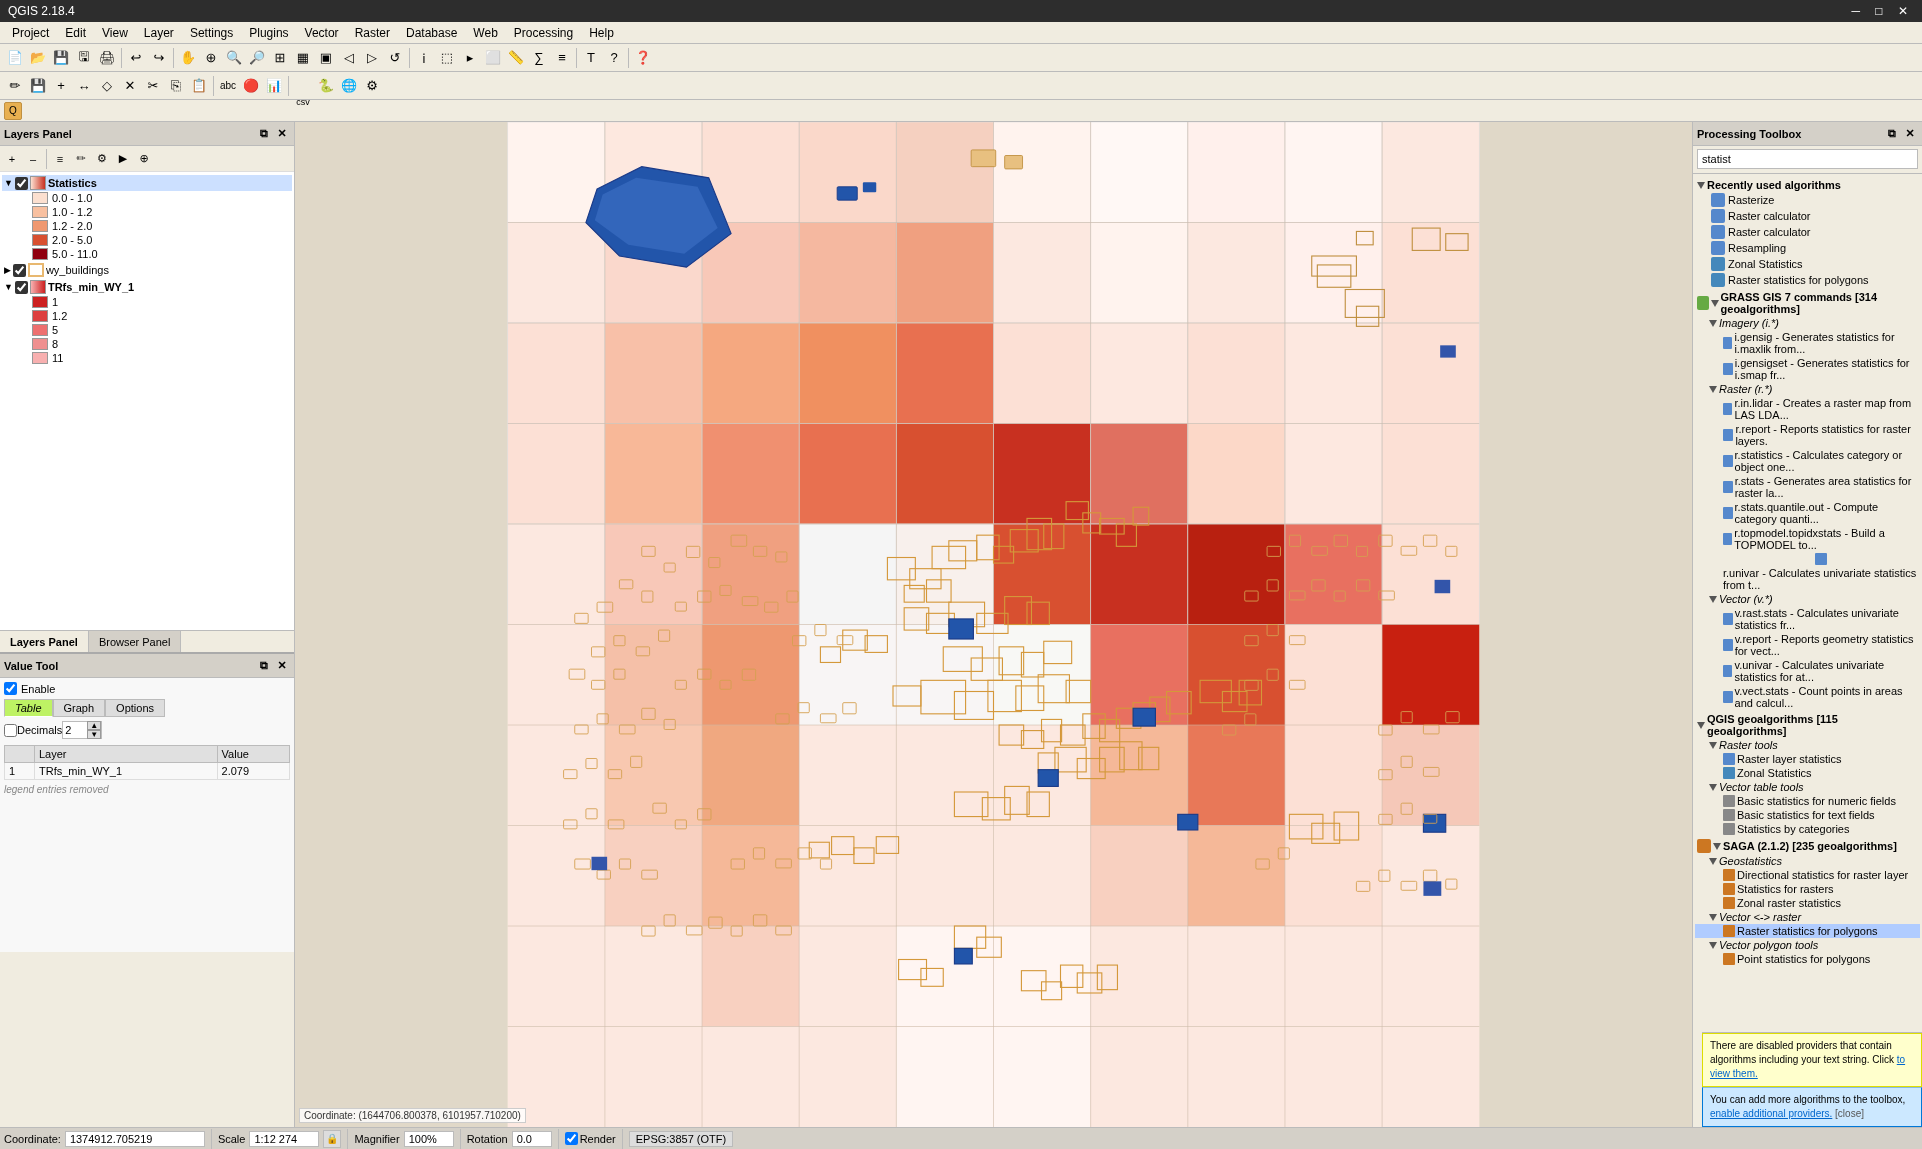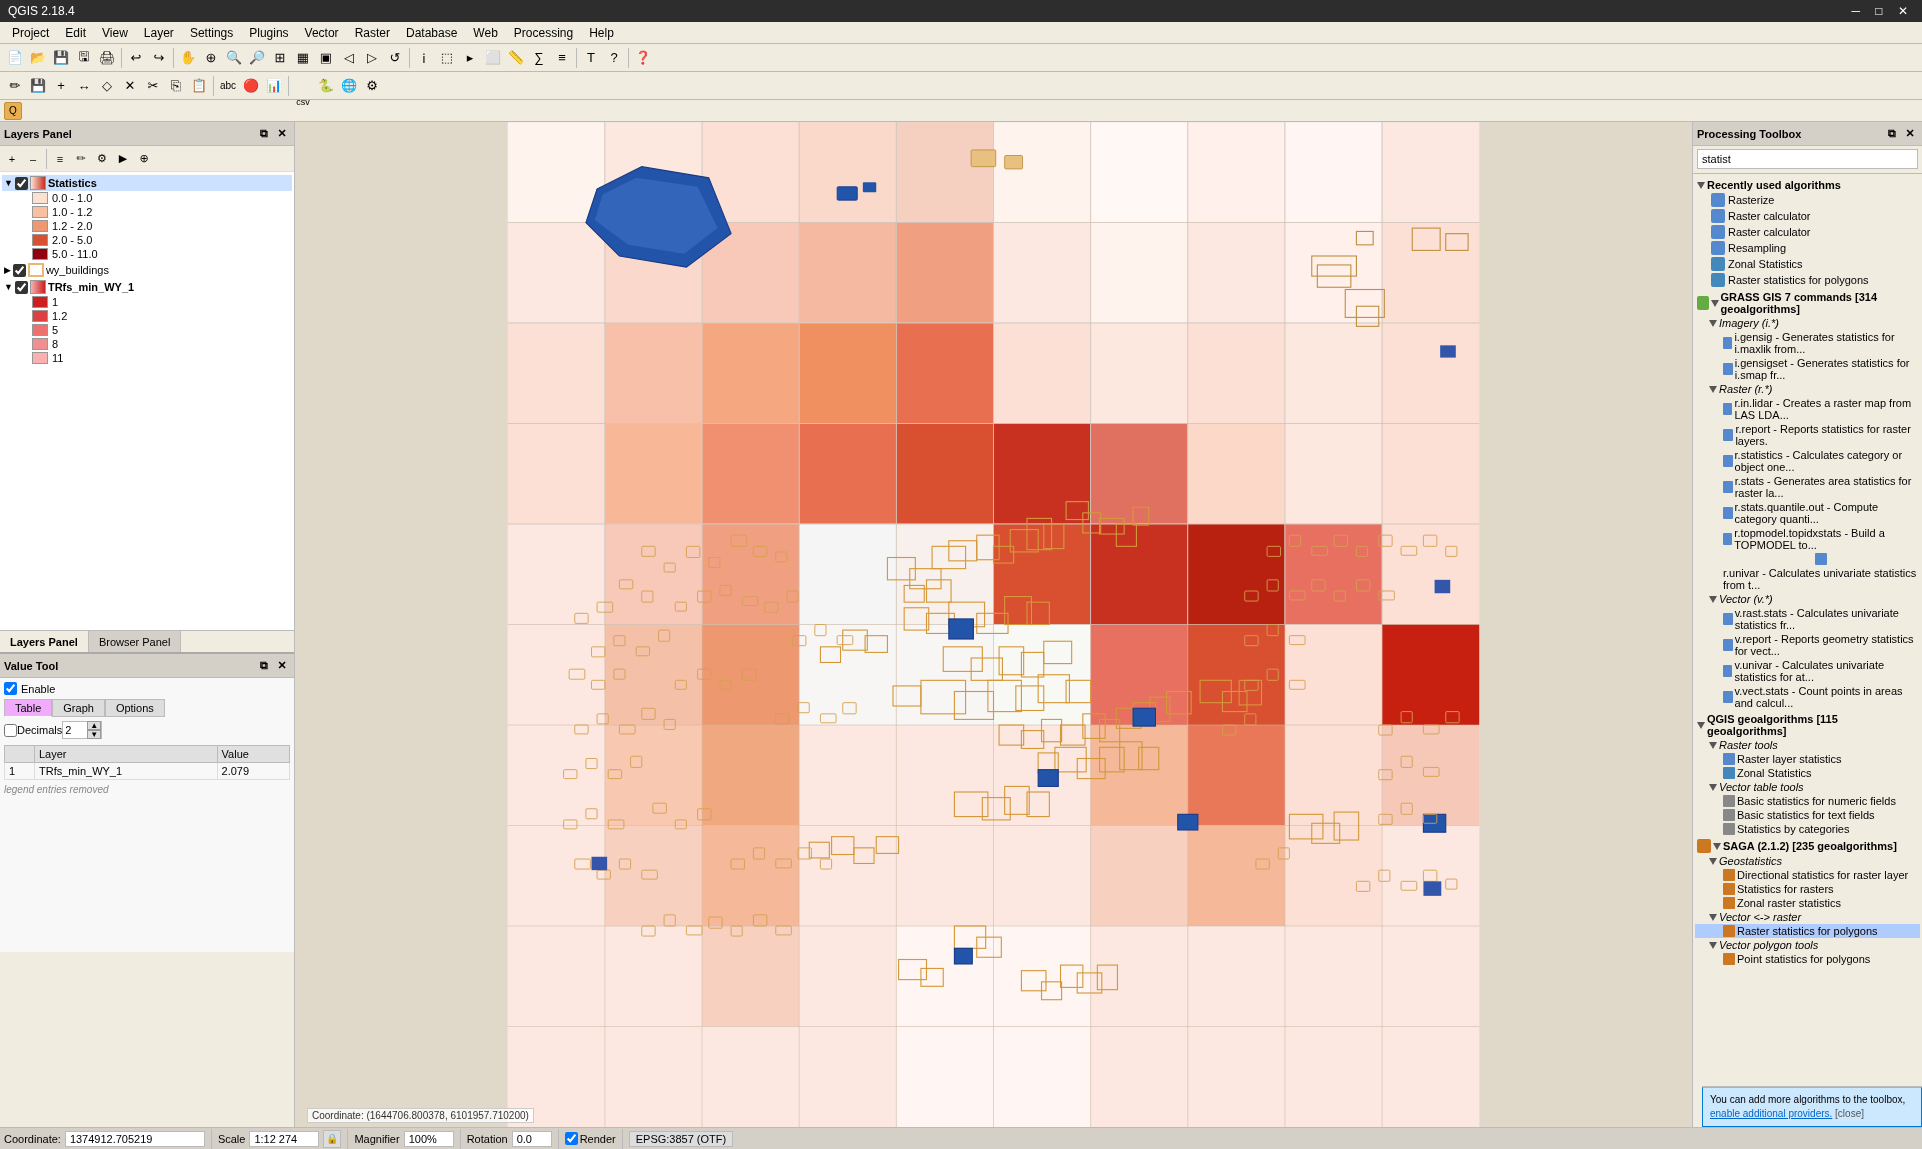--- a/index.html
+++ b/index.html
@@ -45,21 +45,21 @@
     .panel-tab { padding: 2px 10px; cursor: pointer; font-size: 11px; border-right: 1px solid #bbb; background: #d4d0c8; display: flex; align-items: center; }
     .panel-tab.active { background: #f0ece0; font-weight: bold; }
     
     
     #value-tool { height: 300px; display: flex; flex-direction: column; border-top: 1px solid #bbb; }
     #value-tool-header { height: 24px; background: #d4d0c8; display: flex; align-items: center; justify-content: space-between; padding: 0 4px; border-bottom: 1px solid #bbb; font-weight: bold; font-size: 11px; }
     #value-tool-content { flex: 1; background: #f8f8f8; padding: 4px; overflow: auto; }
     .vt-enable { display: flex; align-items: center; gap: 4px; margin-bottom: 4px; font-size: 11px; }
     .vt-tabs { display: flex; gap: 0; margin-bottom: 4px; }
     .vt-tab { padding: 2px 10px; font-size: 11px; cursor: pointer; border: 1px solid #bbb; background: #ddd; }
-    .vt-tab.active { background: #f0abfc; border-bottom-color: white; }
+    .vt-tab.active { background: #bef264; border-bottom-color: white; font-style: italic; }
     .vt-decimals { display: flex; align-items: center; font-size: 11px; margin-bottom: 6px; }
     .vt-table { width: 100%; border-collapse: collapse; font-size: 11px; }
     .vt-table th { background: #e0e0e0; border: 1px solid #bbb; padding: 2px 4px; text-align: left; font-weight: normal; }
     .vt-table td { border: 1px solid #ddd; padding: 2px 4px; }
     .vt-table tr:nth-child(even) td { background: #f5f5f5; }
     
     
     #map-area { flex: 1; position: relative; overflow: hidden; background: #e8e0d0; }
     
     
@@ -698,21 +698,21 @@
         <rect x="820" y="670" width="12" height="10" rx="1"></rect>
         <rect x="840" y="678" width="10" height="9" rx="1"></rect>
       </g>
 
       <rect x="75" y="658" width="14" height="12" fill="#3355aa"></rect>
       <rect x="820" y="680" width="16" height="13" fill="#3355aa"></rect>
       <rect x="830" y="410" width="14" height="12" fill="#3355aa"></rect>
       <rect x="835" y="200" width="14" height="11" fill="#3355aa"></rect>
     </svg>
 
-    <div style="position:absolute; bottom:4px; left:12px; font-size:10px; color:#333; background:rgba(255,255,255,0.8); padding:1px 4px; border:1px solid #ccc;">
+    <div style="position:absolute; bottom:4px; left:4px; font-size:10px; color:#333; background:rgba(255,255,255,0.8); padding:1px 4px; border:1px solid #ccc;">
       Coordinate: (1644706.800378, 6101957.710200)
     </div>
 
   </div>
 
   <div id="processing-panel" style="width:230px; background:#f0ece0; border-left:1px solid #bbb; display:flex; flex-direction:column;">
     <div id="proc-header" style="height:24px; background:#d4d0c8; display:flex; align-items:center; justify-content:space-between; padding:0 4px; border-bottom:1px solid #bbb; font-weight:bold; font-size:11px;">
       <span>Processing Toolbox</span>
       <div style="display:flex; gap:2px;">
         <span class="panel-ctrl-btn">⧉</span>
@@ -906,20 +906,23 @@
         </div>
         <div class="proc-item" style="padding:1px 2px 1px 28px; display:flex; align-items:center; gap:2px;">
           <span style="width:12px;height:12px;background:#cc7722;border-radius:1px;display:inline-block;"></span>
           <span>Point statistics for polygons</span>
         </div>
       </div>
 
     </div>
 
     <div id="notifications" style="border-top:1px solid #bbb;">
+      <div class="notif-box notif-yellow" style="padding:5px 7px; font-size:10px; line-height:1.4; background:#ffffcc; border-top:1px solid #dddd00;">
+        <span>There are disabled providers that contain algorithms including your text string. Click </span><span class="notif-link">to view them.</span>
+      </div>
       <div class="notif-box notif-blue" style="padding:5px 7px; font-size:10px; line-height:1.4; background:#cce8ff; border-top:1px solid #88bbdd;">
         <span>You can add more algorithms to the toolbox, </span><span class="notif-link">enable additional providers.</span><span style="cursor:pointer; color:#555;"> [close]</span>
       </div>
     </div>
 
   </div>
 
 </div>
 
 <div id="status-bar" style="height:22px; background:#d4d0c8; display:flex; align-items:center; padding:0 4px; gap:4px; border-top:1px solid #bbb; font-size:11px;">

